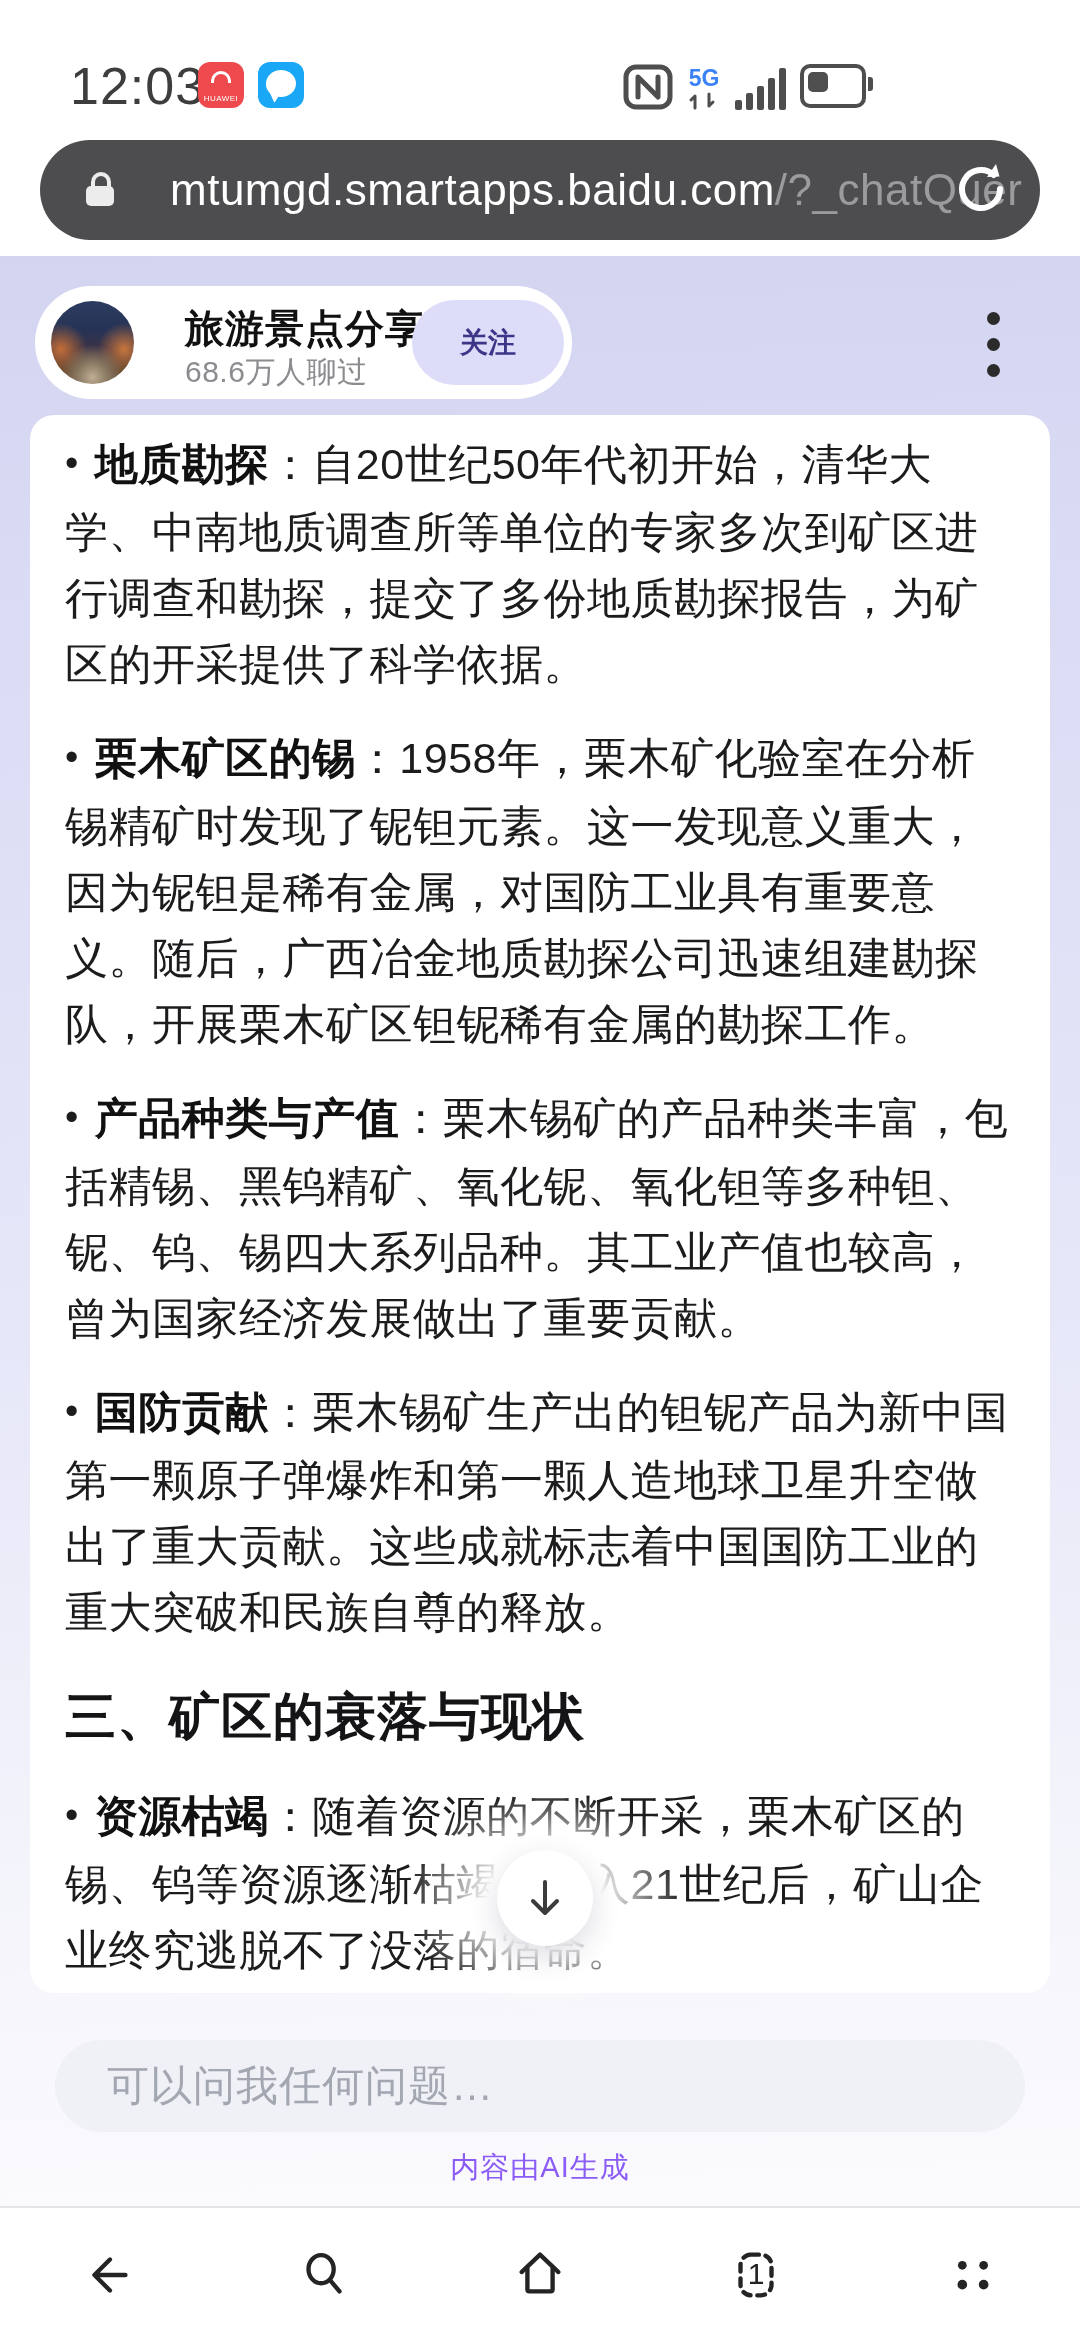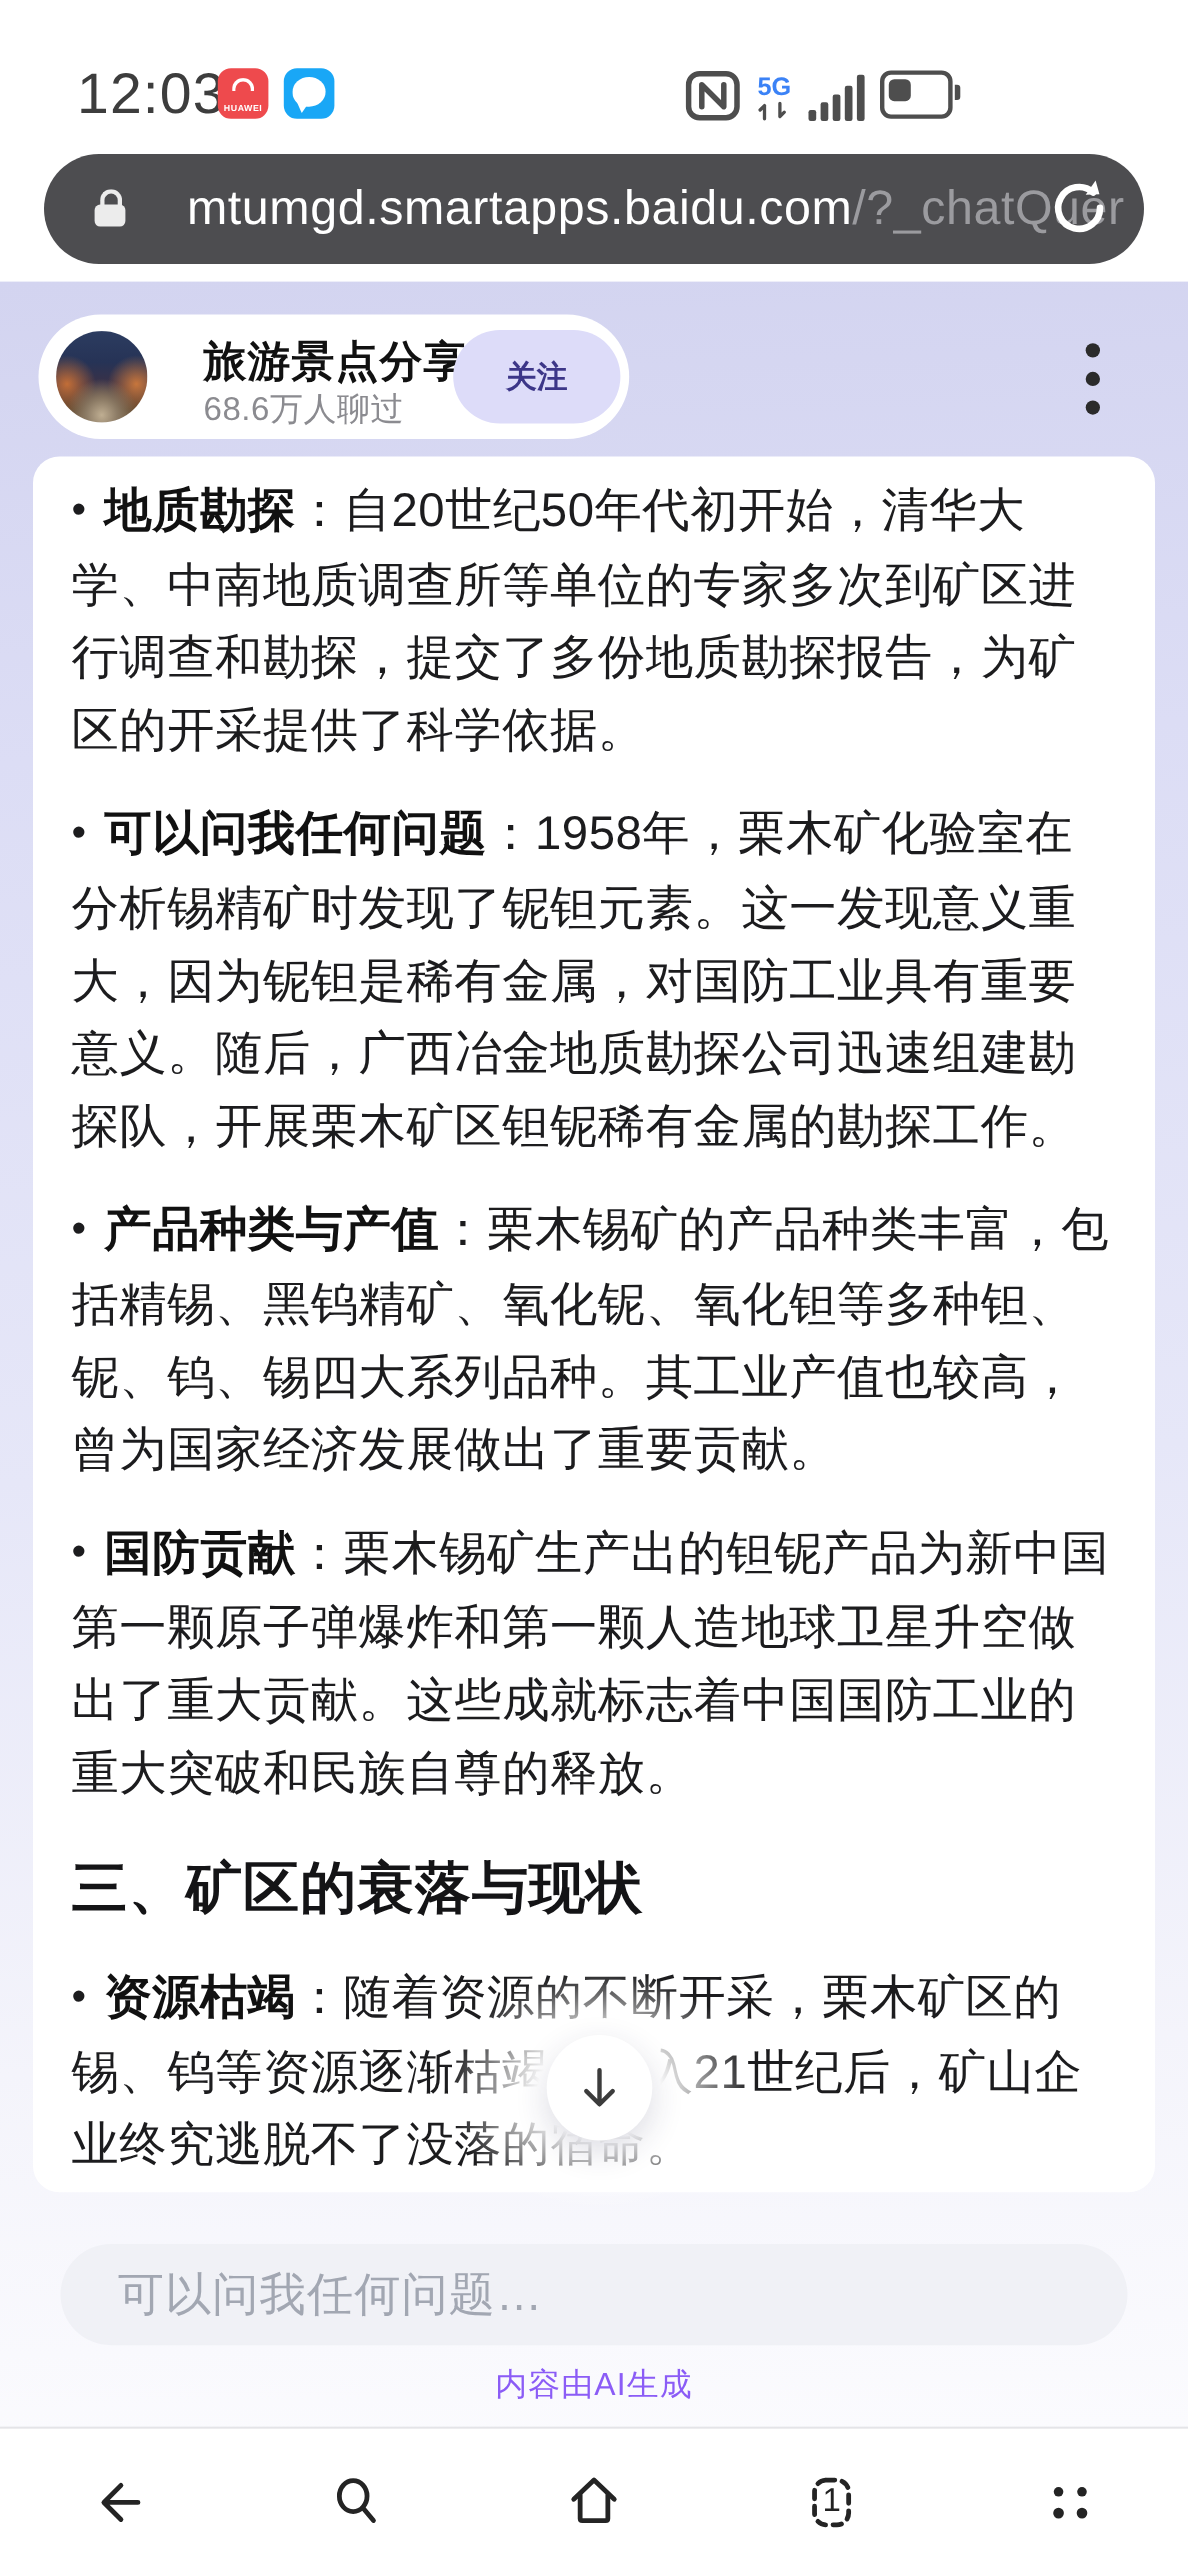--- a/index.html
+++ b/index.html
@@ -7,21 +7,21 @@
     width:1080px;height:2340px;position:relative;overflow:hidden;
     background:#ffffff;
     font-family:"Liberation Sans","DejaVu Sans",sans-serif;
     -webkit-font-smoothing:antialiased;
   }
   
   .status-bar{position:absolute;left:0;top:0;width:908px;height:112px;background:#fff;margin-top:20px;}
   .st-time{position:absolute;left:70px;top:36px;font-size:52px;font-weight:500;color:#3d3d3d;letter-spacing:1px;}
   .hw-icon{position:absolute;left:198px;top:42px;width:46px;height:46px;border-radius:12px;background:#ee4a4d;}
   .hw-icon .bag{position:absolute;left:13px;top:9px;width:14px;height:9px;border:3px solid #fff;border-bottom:none;border-radius:10px 10px 0 0;}
-  .hw-label{position:absolute;left:0;right:0;bottom:5px;text-align:center;font-size:8px;font-weight:700;color:#fff;letter-spacing:.5px;}
+  .hw-label{position:absolute;left:0;right:0;bottom:5px;text-align:center;font-size:8px;font-weight:400;color:#fff;letter-spacing:.5px;}
   .msg-icon{position:absolute;left:258px;top:42px;width:46px;height:46px;border-radius:12px;background:#19a7f6;}
   .msg-icon .bubble{position:absolute;left:8px;top:8px;width:30px;height:27px;background:#fff;border-radius:50% 50% 50% 46%;}
   .msg-icon .tail{position:absolute;left:9px;bottom:6px;width:0;height:0;border-left:9px solid transparent;border-right:3px solid transparent;border-top:10px solid #fff;transform:rotate(18deg);}
   .st-right{position:absolute;right:42px;top:38px;height:52px;display:flex;align-items:flex-end;gap:14px;}
   .nfc-svg{width:50px;height:46px;}
   .net{display:flex;flex-direction:column;align-items:center;line-height:1;}
   .net .g5{font-size:23px;font-weight:700;color:#3b82f6;text-align:right;}
   .net svg{margin-top:2px;}
   .bars{display:flex;align-items:flex-end;gap:4px;height:44px;}
   .bars i{display:block;width:7px;background:#4e4e4e;border-radius:2px;}
@@ -138,21 +138,21 @@
   <div class="follow-btn">关注</div>
 </div>
 <div class="kebab">
     <i></i>
     <i></i>
     <i></i>
   </div>
 
 <div class="content-card">
   <p class="bullet"><span class="mark">•</span><b>地质勘探</b><span>：自20世纪50年代初开始，清华大学、中南地质调查所等单位的专家多次到矿区进行调查和勘探，提交了多份地质勘探报告，为矿区的开采提供了科学依据。</span></p>
-  <p class="bullet"><span class="mark">•</span><b>可以问我任何问题</b><span>：1958年，栗木矿化验室在分析锡精矿时发现了铌钽元素。这一发现意义重大，因为铌钽是稀有金属，对国防工业具有重要意义。随后，广西冶金地质勘探公司迅速组建勘探队，开展栗木矿区钽铌稀有金属的勘探工作。</span></p>
+  <p class="bullet"><span class="mark">•</span><b>栗木矿区的锡</b><span>：1958年，栗木矿化验室在分析锡精矿时发现了铌钽元素。这一发现意义重大，因为铌钽是稀有金属，对国防工业具有重要意义。随后，广西冶金地质勘探公司迅速组建勘探队，开展栗木矿区钽铌稀有金属的勘探工作。</span></p>
   <p class="bullet"><span class="mark">•</span><b>产品种类与产值</b><span>：栗木锡矿的产品种类丰富，包括精锡、黑钨精矿、氧化铌、氧化钽等多种钽、铌、钨、锡四大系列品种。其工业产值也较高，曾为国家经济发展做出了重要贡献。</span></p>
   <p class="bullet"><span class="mark">•</span><b>国防贡献</b><span>：栗木锡矿生产出的钽铌产品为新中国第一颗原子弹爆炸和第一颗人造地球卫星升空做出了重大贡献。这些成就标志着中国国防工业的重大突破和民族自尊的释放。</span></p>
   <h2>三、矿区的衰落与现状</h2>
   <p class="bullet"><span class="mark">•</span><b>资源枯竭</b><span>：随着资源的不断开采，栗木矿区的锡、钨等资源逐渐枯竭。进入21世纪后，矿山企业终究逃脱不了没落的宿命。</span></p>
 </div>
 
 <div class="fab-glow"></div>
 <div class="fab">
   <svg width="52" height="52" viewBox="0 0 52 52" fill="none" stroke="#3c3c3c" stroke-width="4" stroke-linecap="round" stroke-linejoin="round">
     <path d="M26 10 V40 M14 29 L26 41 L38 29"></path>

